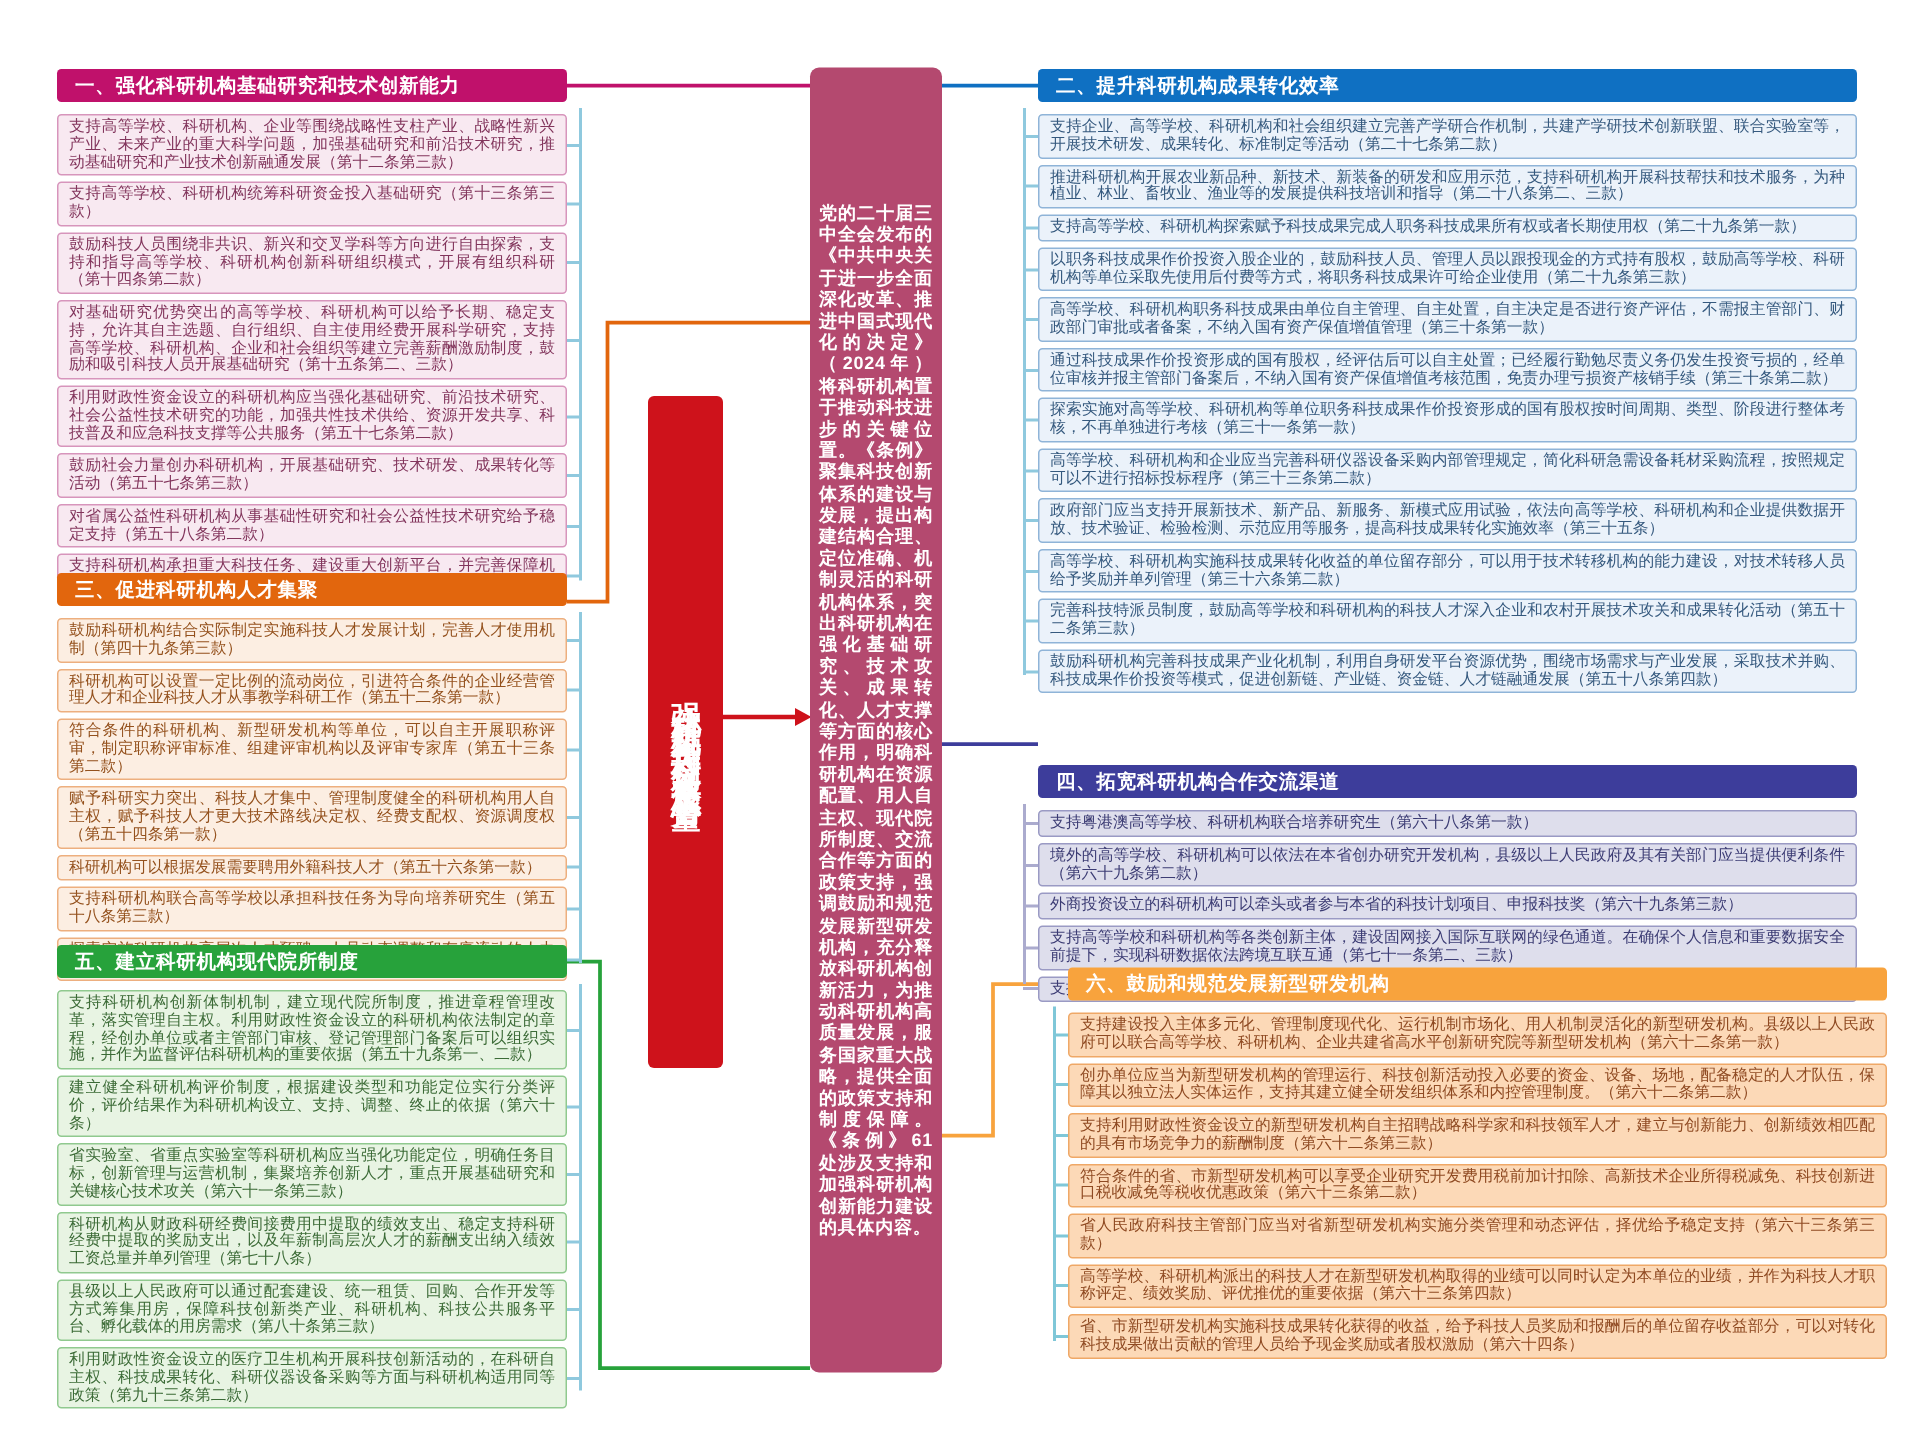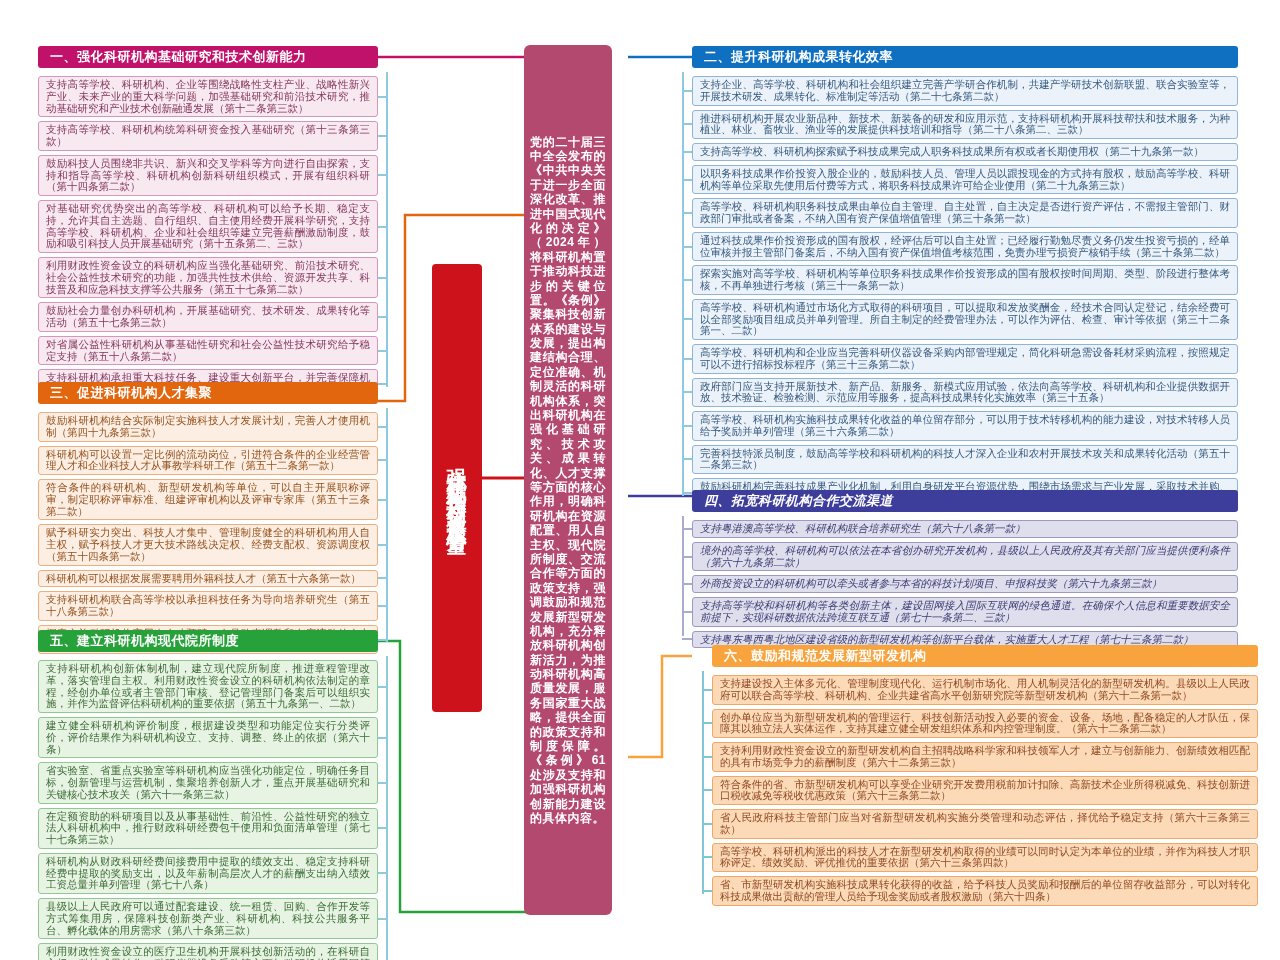--- a/index.html
+++ b/index.html
@@ -24,26 +24,26 @@
         width:10px;height:2px;background:var(--rail);}
 
   #sec1{left:38px;top:46px;width:340px;--rail:#8FC9DE;--bg:#F8E9F1;--bd:#D795BC;--txt:#82355C;}
   #sec1 .hdr{background:#C0116B;}
   #sec3{left:38px;top:382px;width:340px;--rail:#8FC9DE;--bg:#FCEEE2;--bd:#EDAF7F;--txt:#94511D;}
   #sec3 .hdr{background:#E2660D;}
   #sec5{left:38px;top:630px;width:340px;--rail:#8FC9DE;--bg:#E8F4E3;--bd:#90C98F;--txt:#3C6B37;}
   #sec5 .hdr{background:#27A23B;}
   #sec2{left:692px;top:46px;width:546px;--rail:#8FC9DE;--bg:#EBF2FA;--bd:#8FB4D8;--txt:#35597E;}
   #sec2 .hdr{background:#0F70C2;}
-  #sec4{left:692px;top:490px;width:546px;font-style:italic;--rail:#ABABCE;--bg:#DEDEEC;--bd:#9A9AC4;--txt:#3C3C74;}
+  #sec4{left:692px;top:510px;width:546px;--rail:#ABABCE;--bg:#DEDEEC;--bd:#9A9AC4;--txt:#3C3C74;}
   #sec4 .hdr{background:#3D3D9B;}
   #sec6{left:712px;top:645px;width:546px;--rail:#7FC7D8;--bg:#FCD9B7;--bd:#EFA867;--txt:#8F4A22;}
   #sec6 .hdr{background:#F8A33D;}
 
-  #centerBox{position:absolute;left:524px;top:45px;width:88px;height:870px;z-index:1;
+  #centerBox{position:absolute;left:540px;top:45px;width:88px;height:870px;z-index:1;
              background:#B4496F;border-radius:6px;display:flex;align-items:center;}
   #centerBox .summary{color:#fff;font-weight:bold;font-size:12px;line-height:1.2;
              padding:0 6px;text-align:justify;letter-spacing:.5px;}
 
   #redTitle{position:absolute;left:432px;top:264px;width:50px;height:448px;z-index:2;
             background:#CE121B;border-radius:4px;color:#fff;font-weight:bold;font-size:20px;
             writing-mode:vertical-rl;text-orientation:upright;display:flex;
             align-items:center;justify-content:center;letter-spacing:4px;line-height:50px;}
 </style>
 </head>
@@ -91,39 +91,37 @@
       </div>
   </div>
 
   <div id="sec5" class="sec sec-left">
     <div class="hdr">五、建立科研机构现代院所制度</div>
     <div class="items">
         <div class="rail"></div>
         <div class="item">支持科研机构创新体制机制，建立现代院所制度，推进章程管理改革，落实管理自主权。利用财政性资金设立的科研机构依法制定的章程，经创办单位或者主管部门审核、登记管理部门备案后可以组织实施，并作为监督评估科研机构的重要依据（第五十九条第一、二款）</div>
         <div class="item">建立健全科研机构评价制度，根据建设类型和功能定位实行分类评价，评价结果作为科研机构设立、支持、调整、终止的依据（第六十条）</div>
         <div class="item">省实验室、省重点实验室等科研机构应当强化功能定位，明确任务目标，创新管理与运营机制，集聚培养创新人才，重点开展基础研究和关键核心技术攻关（第六十一条第三款）</div>
-        <div class="item">在定额资助的科研项目以及从事基础性、前沿性、公益性研究的独立法人科研机构中，推行财政科研经费包干使用和负面清单管理（第七十七条第三款）</div>
         <div class="item">科研机构从财政科研经费间接费用中提取的绩效支出、稳定支持科研经费中提取的奖励支出，以及年薪制高层次人才的薪酬支出纳入绩效工资总量并单列管理（第七十八条）</div>
         <div class="item">县级以上人民政府可以通过配套建设、统一租赁、回购、合作开发等方式筹集用房，保障科技创新类产业、科研机构、科技公共服务平台、孵化载体的用房需求（第八十条第三款）</div>
         <div class="item">利用财政性资金设立的医疗卫生机构开展科技创新活动的，在科研自主权、科技成果转化、科研仪器设备采购等方面与科研机构适用同等政策（第九十三条第二款）</div>
       </div>
   </div>
 
   <div id="sec2" class="sec sec-right">
     <div class="hdr">二、提升科研机构成果转化效率</div>
     <div class="items">
         <div class="rail"></div>
         <div class="item">支持企业、高等学校、科研机构和社会组织建立完善产学研合作机制，共建产学研技术创新联盟、联合实验室等，开展技术研发、成果转化、标准制定等活动（第二十七条第二款）</div>
         <div class="item">推进科研机构开展农业新品种、新技术、新装备的研发和应用示范，支持科研机构开展科技帮扶和技术服务，为种植业、林业、畜牧业、渔业等的发展提供科技培训和指导（第二十八条第二、三款）</div>
         <div class="item">支持高等学校、科研机构探索赋予科技成果完成人职务科技成果所有权或者长期使用权（第二十九条第一款）</div>
         <div class="item">以职务科技成果作价投资入股企业的，鼓励科技人员、管理人员以跟投现金的方式持有股权，鼓励高等学校、科研机构等单位采取先使用后付费等方式，将职务科技成果许可给企业使用（第二十九条第三款）</div>
         <div class="item">高等学校、科研机构职务科技成果由单位自主管理、自主处置，自主决定是否进行资产评估，不需报主管部门、财政部门审批或者备案，不纳入国有资产保值增值管理（第三十条第一款）</div>
         <div class="item">通过科技成果作价投资形成的国有股权，经评估后可以自主处置；已经履行勤勉尽责义务仍发生投资亏损的，经单位审核并报主管部门备案后，不纳入国有资产保值增值考核范围，免责办理亏损资产核销手续（第三十条第二款）</div>
         <div class="item">探索实施对高等学校、科研机构等单位职务科技成果作价投资形成的国有股权按时间周期、类型、阶段进行整体考核，不再单独进行考核（第三十一条第一款）</div>
-        <div class="item">高等学校、科研机构通过市场化方式取得的科研项目，可以提取和发放奖酬金，经技术合同认定登记，结余经费可以全部奖励项目组成员并单列管理。所自主制定的经费管理办法，可以作为评估、检查、审计等依据（第三十二条第一、二款）</div>
         <div class="item">高等学校、科研机构和企业应当完善科研仪器设备采购内部管理规定，简化科研急需设备耗材采购流程，按照规定可以不进行招标投标程序（第三十三条第二款）</div>
         <div class="item">政府部门应当支持开展新技术、新产品、新服务、新模式应用试验，依法向高等学校、科研机构和企业提供数据开放、技术验证、检验检测、示范应用等服务，提高科技成果转化实施效率（第三十五条）</div>
         <div class="item">高等学校、科研机构实施科技成果转化收益的单位留存部分，可以用于技术转移机构的能力建设，对技术转移人员给予奖励并单列管理（第三十六条第二款）</div>
         <div class="item">完善科技特派员制度，鼓励高等学校和科研机构的科技人才深入企业和农村开展技术攻关和成果转化活动（第五十二条第三款）</div>
         <div class="item">鼓励科研机构完善科技成果产业化机制，利用自身研发平台资源优势，围绕市场需求与产业发展，采取技术并购、科技成果作价投资等模式，促进创新链、产业链、资金链、人才链融通发展（第五十八条第四款）</div>
       </div>
   </div>
 
   <div id="sec4" class="sec sec-right">
     <div class="hdr">四、拓宽科研机构合作交流渠道</div>

